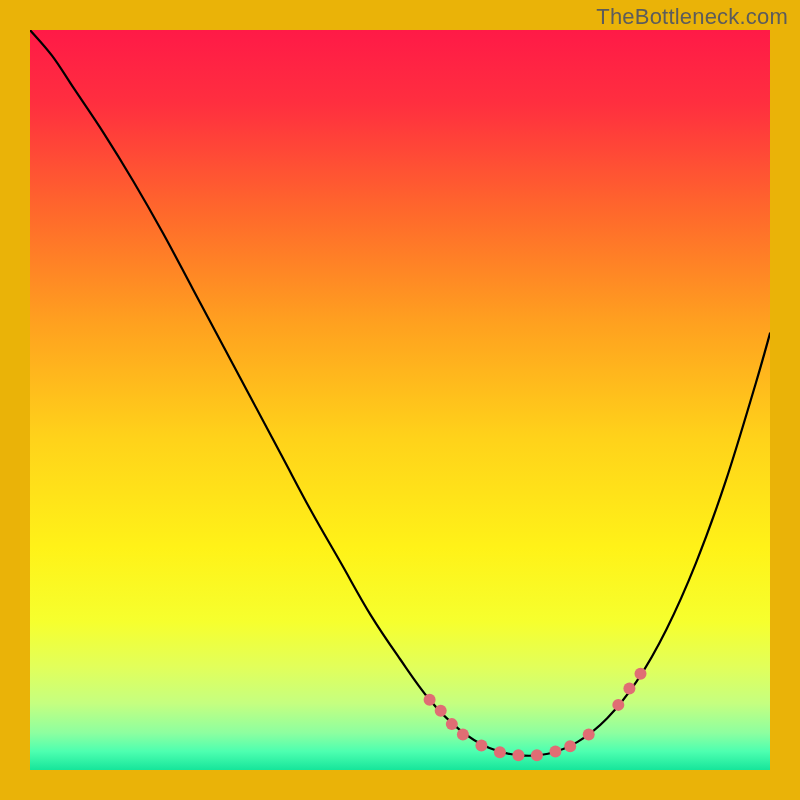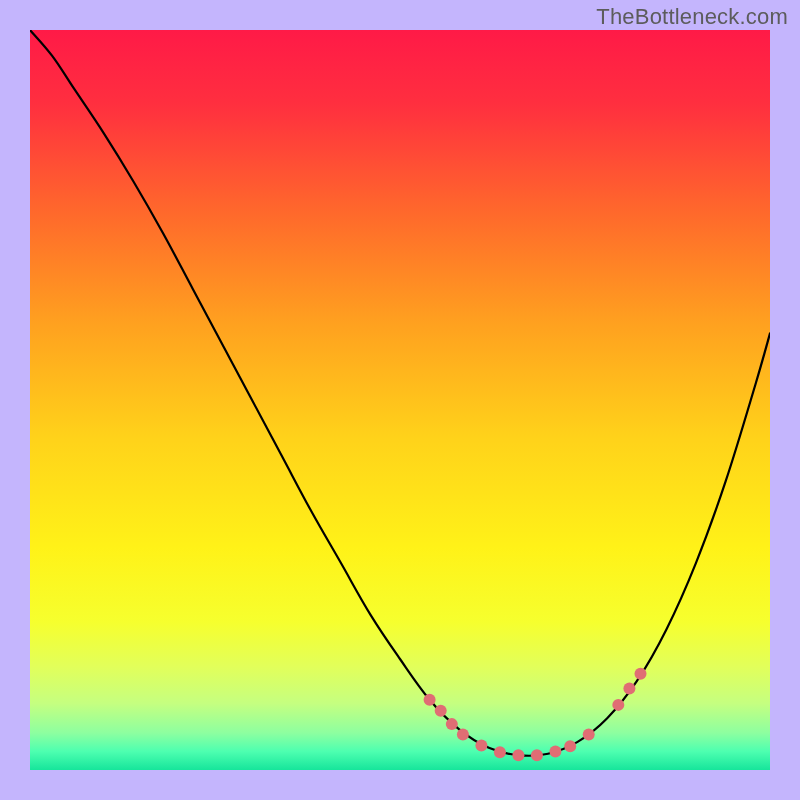--- a/index.html
+++ b/index.html
@@ -8,21 +8,21 @@
     width: 800px;
     height: 800px;
     background: #000;
     overflow: hidden;
     font-family: Arial, Helvetica, sans-serif;
   }
   .stage {
     position: relative;
     width: 800px;
     height: 800px;
-    background: #c4b5fd;
+    background: #eab308;
   }
   .attribution {
     position: absolute;
     top: 4px;
     right: 12px;
     color: #5c5c5c;
     font-size: 22px;
     letter-spacing: 0.2px;
     font-weight: 400;
     z-index: 10;

